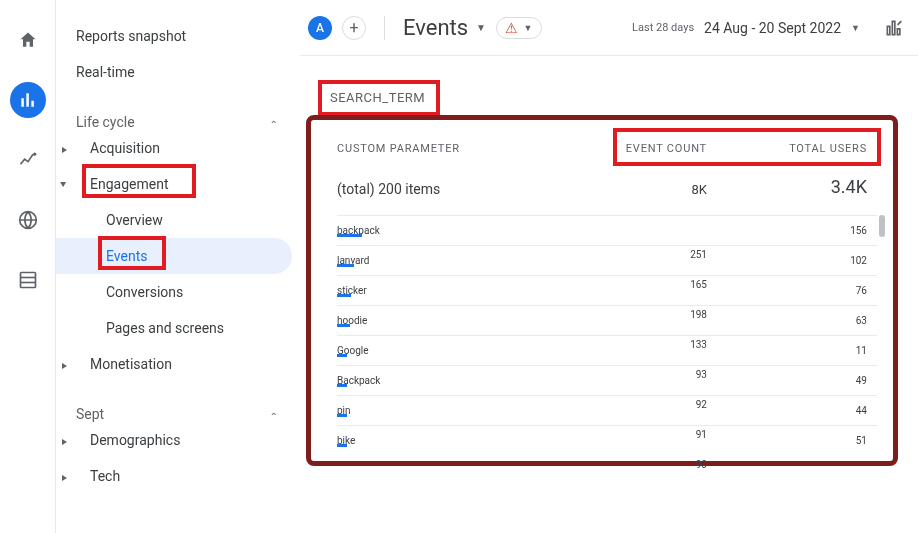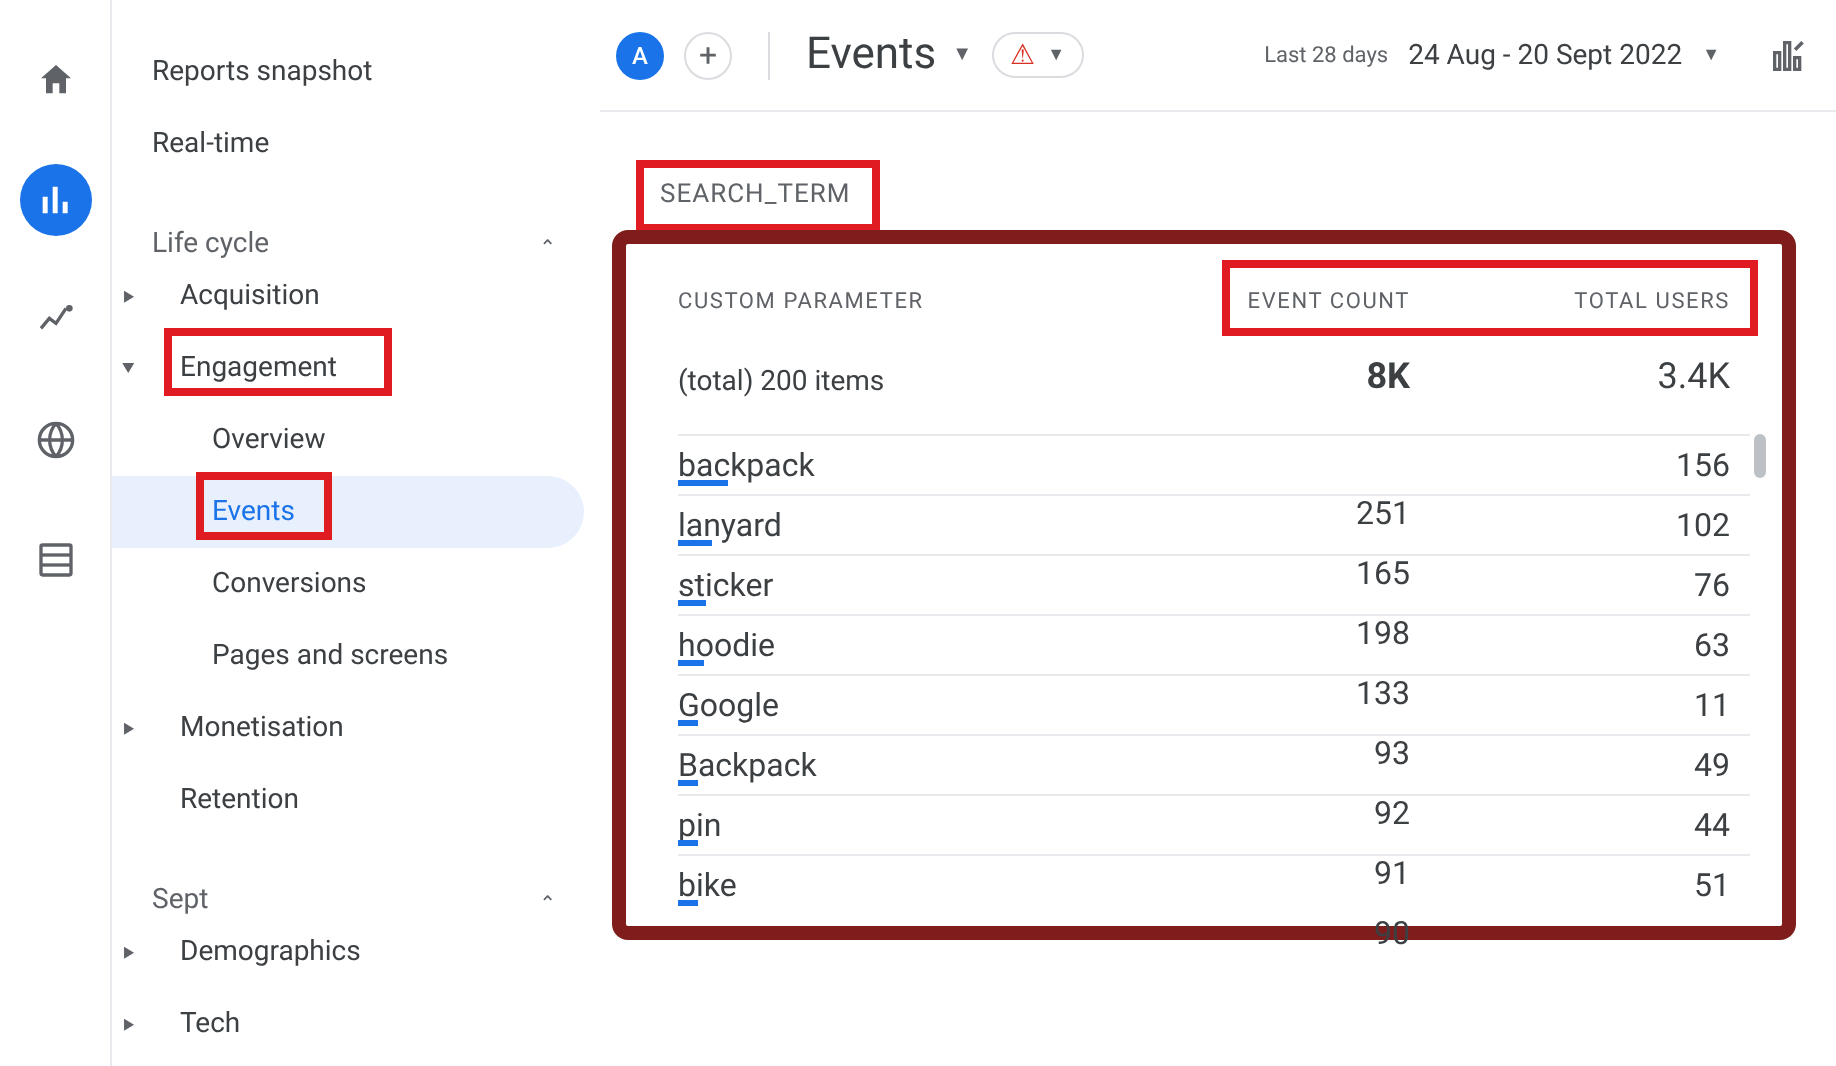--- a/index.html
+++ b/index.html
@@ -29,32 +29,32 @@
   .warn-pill { display:flex; align-items:center; gap:6px; border:1px solid #dadce0; border-radius:16px; padding:2px 8px; cursor:pointer; }
   .warn-pill .warn-ico { color:#d93025; font-size:14px; }
   .warn-pill .tri { font-size:9px; color:#5f6368; }
   .date-range { display:flex; align-items:center; gap:10px; cursor:pointer; margin-left:auto; }
   .date-range .pre { font-size:11px; color:#5f6368; }
   .date-range .range { font-size:14px; color:#3c4043; }
   .date-range .tri { font-size:9px; color:#5f6368; }
   .edit-ico { width:20px; height:20px; margin-left:14px; cursor:pointer; color:#5f6368; }
   .content { padding: 6px 20px 10px 0; position:relative; }
   .param-title { font-size: 13px; letter-spacing: 0.5px; color:#5f6368; margin: 28px 0 10px 30px; display:inline-block; }
-  .card { border:7px solid #7f1d1d; border-radius:8px; margin-left:6px; background:#fff; position:relative; }
+  .card { border:5px solid #7f1d1d; border-radius:8px; margin-left:6px; background:#fff; position:relative; }
   .thead { display:flex; align-items:center; height:56px; padding: 0 26px; font-size:11px; letter-spacing:0.8px; color:#5f6368; }
   .th-param { flex: 1; }
   .th-count { width: 150px; text-align:right; }
   .th-users { width: 160px; text-align:right; }
   .totals-row { display:flex; align-items:flex-end; padding: 0 26px 18px 26px; font-size:14px; color:#3c4043; }
   .totals-row .lbl { flex:1; }
-  .totals-row .v1 { width:150px; text-align:right; font-size:18px; font-weight:700; }
+  .totals-row .v1 { width:150px; text-align:right; font-size:13px; font-weight:400; }
   .totals-row .v2 { width:160px; text-align:right; font-size:18px; font-weight:400; }
   .tbody { padding: 0 16px 6px 26px; position:relative; }
   .scrollbar-fake { position:absolute; right:8px; top:0; width:6px; height:22px; background:#bdc1c6; border-radius:3px; }
-  .row { display:flex; align-items:center; height:30px; border-top:1px solid #e8eaed; font-size:16px; color:#3c4043; padding-right:10px;justify-content:space-between; }
+  .row { display:flex; align-items:center; height:30px; border-top:1px solid #e8eaed; font-size:10px; color:#3c4043; padding-right:10px;justify-content:space-between; }
   .row .rlabel { flex:1; position:relative; }
   .row .rlabel .bar { position:absolute; left:0; bottom:-1px; height:3px; background:#1a73e8; }
   .row .rv1 { width:150px; text-align:right;margin-top:48px; }
   .row .rv2 { width:160px; text-align:right; }
 </style>
 </head>
 <body>
 
 <div class="root">
   <div class="icon-rail">
@@ -113,21 +113,20 @@
       <span>Events</span>
       <span class="redbox" style="top:-2px; left:42px; width:68px; height:34px;"></span>
     </div>
     <div class="sidebar-item depth3">Conversions</div>
     <div class="sidebar-item depth3">Pages and screens</div>
 
     <div class="sidebar-item depth2">
       <span class="caret-right">▸</span>
       <span>Monetisation</span>
     </div>
-    <div class="sidebar-item depth2">Retention</div>
 
     <div class="section-head">
       <span>Sept</span>
       <span class="caret">⌃</span>
     </div>
     <div class="sidebar-item depth2">
       <span class="caret-right">▸</span>
       <span>Demographics</span>
     </div>
     <div class="sidebar-item depth2">

